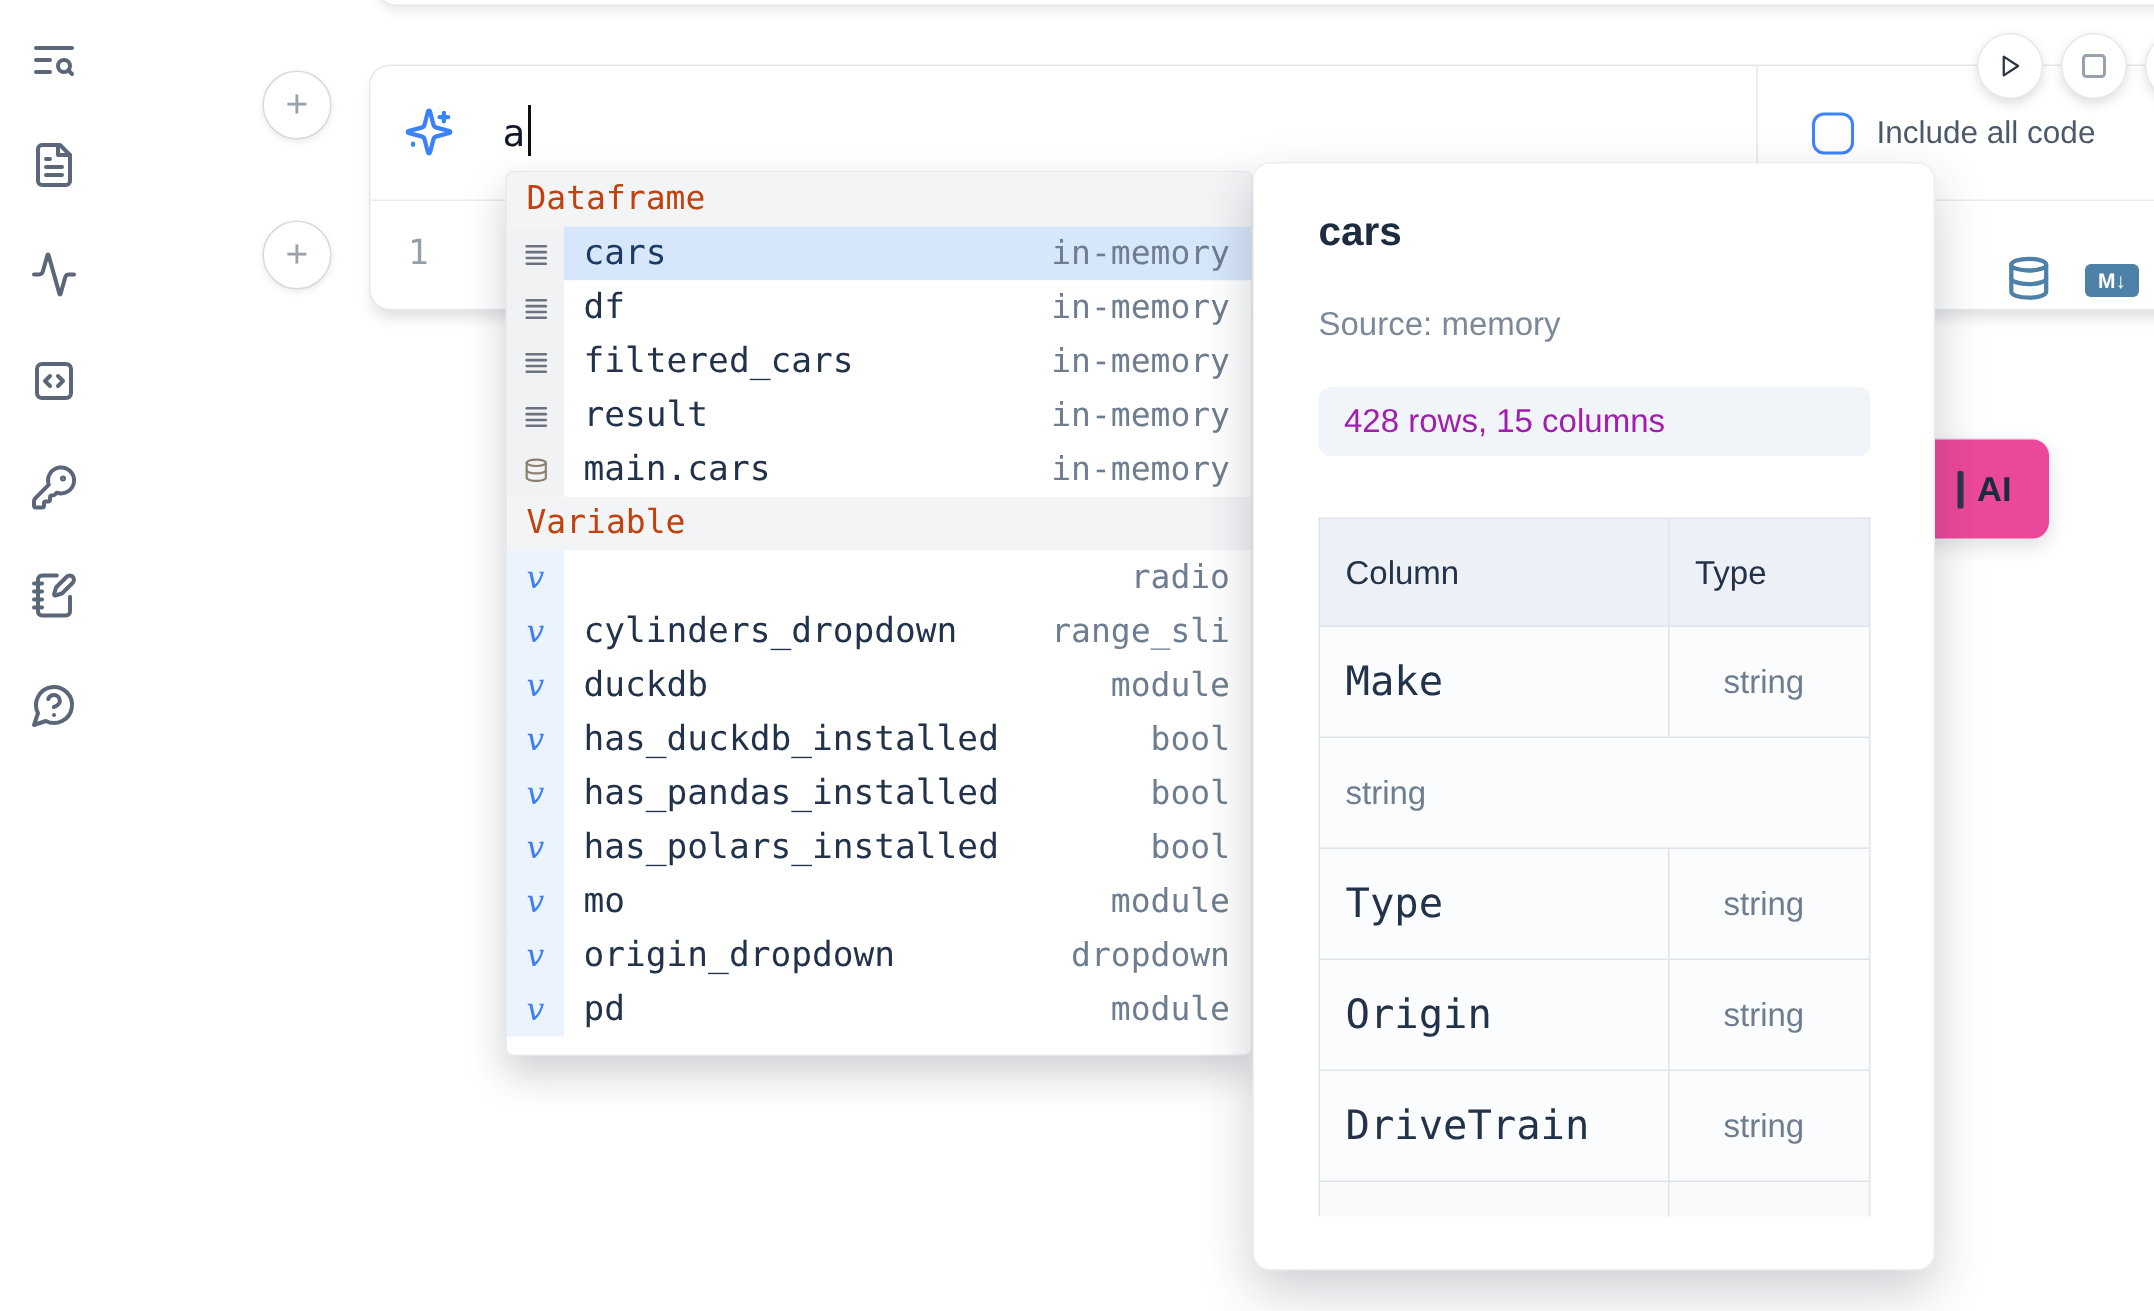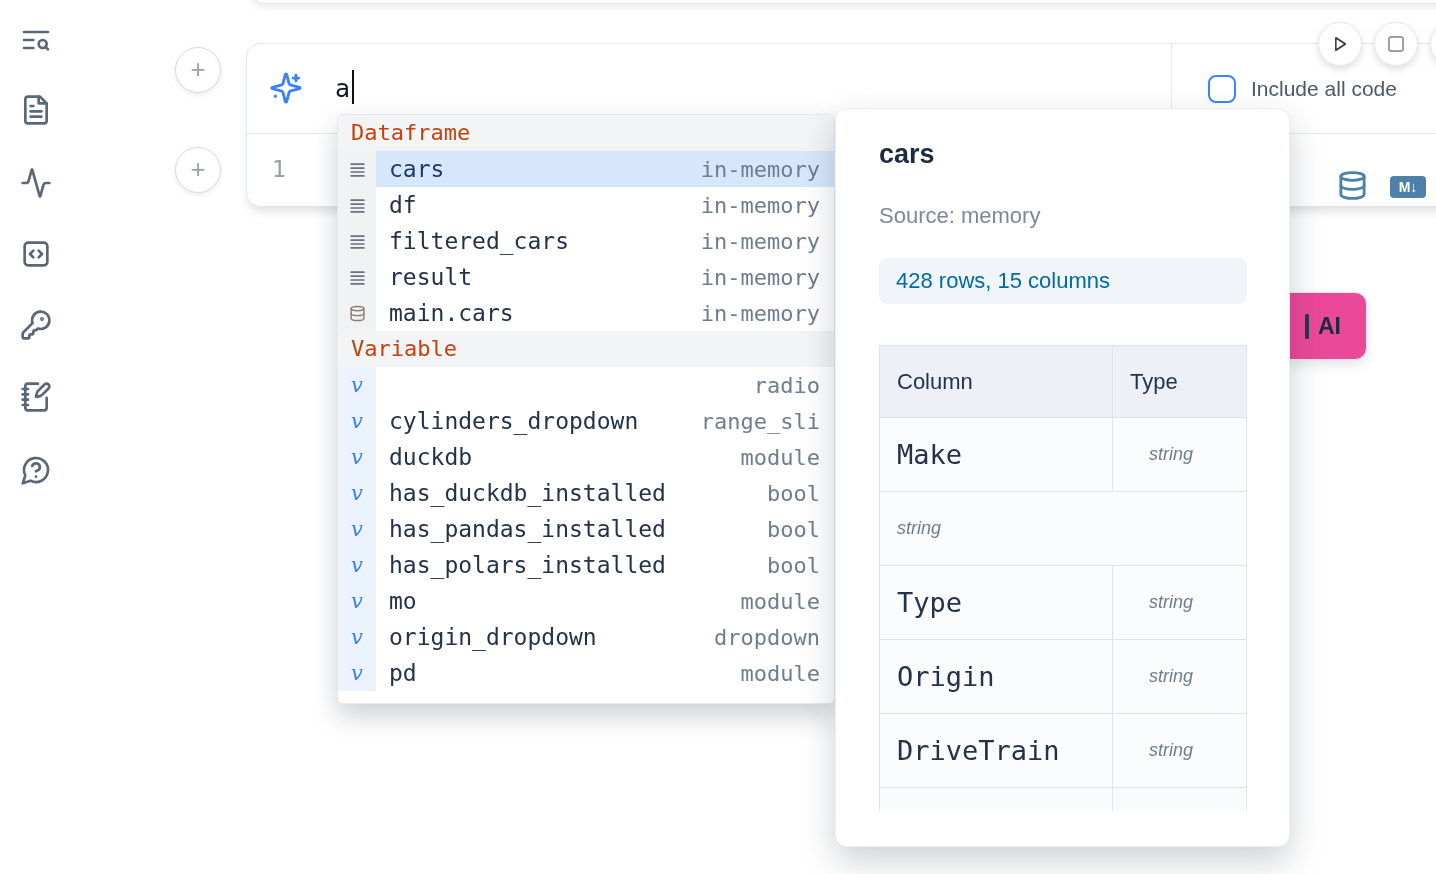--- a/index.html
+++ b/index.html
@@ -82,32 +82,32 @@
   .ai-frag { width:4px; height:25px; background:#2a3749; border-radius:1px; }
   .ai-label { font-size:23px; font-weight:bold; color:#1c2b3e; }
 
   
   .panel { position:absolute; left:835px; top:108px; width:455px; height:739px; background:#fff;
            border:1px solid #eceef1; border-radius:12px; box-shadow:0 14px 34px rgba(30,40,60,.22);
            z-index:10; }
   .panel-title { position:absolute; left:43px; top:30px; font-size:27px; font-weight:bold; color:#1c2b3e; }
   .panel-source { position:absolute; left:43px; top:94px; font-size:22px; color:#7c8999; }
   .panel-badge { position:absolute; left:43px; top:149px; width:368px; height:46px; background:#f1f5f9;
-                 border-radius:8px; font-size:22px; color:#0369a1; line-height:46px; padding-left:17px; }
+                 border-radius:8px; font-size:22px; color:#a21caf; line-height:46px; padding-left:17px; }
   .schema-table { position:absolute; left:43px; top:236px; width:368px; height:466px; overflow:hidden;
                   border:1px solid #dfe4ea; border-bottom:none; }
   .sch-row { display:flex; border-bottom:1px solid #dfe4ea; }
   .sch-row.head { height:72px; background:#edf1f7;justify-content:flex-end; }
   .sch-row.data { height:74px; background:#fbfcfd;gap:19px; }
   .sch-row.clip { height:74px; background:#f8fafc; }
   .sch-c1 { width:233px; flex:none; border-right:1px solid #dfe4ea; display:flex; align-items:center; padding-left:17px; }
   .sch-c2 { flex:1; display:flex; align-items:center; padding-left:17px; }
   .sch-head-txt { font-size:22px; color:#23334a; }
   .sch-name { font-family:"DejaVu Sans Mono",monospace; font-size:27px; color:#22324a; }
-  .sch-type { font-size:18px; color:#6e7d8f;font-style:italic; }
+  .sch-type { font-size:22px; color:#6e7d8f; }
 </style>
 </head>
 <body>
 
 <div class="screen">
 
   <nav class="sidebar" id="sidebar">
       <div class="side-icon" style="top: 24px;"><svg viewBox="0 0 24 24" fill="none" stroke="currentColor" stroke-width="2" stroke-linecap="round" stroke-linejoin="round">
           <path d="M21 6H3"></path>
           <path d="M10 12H3"></path>

